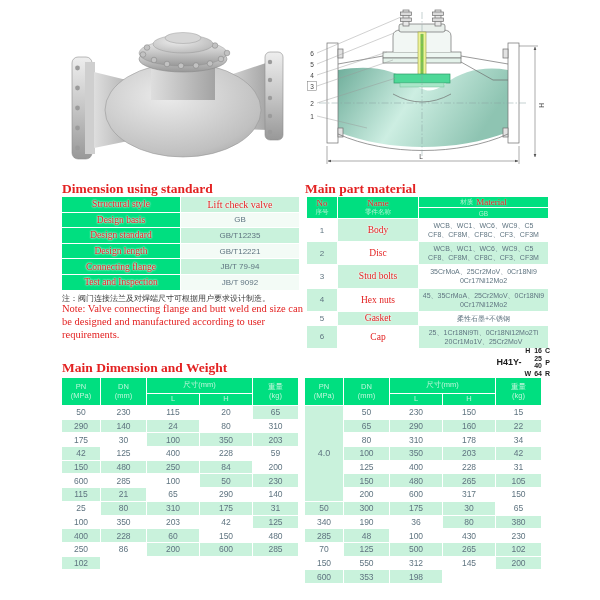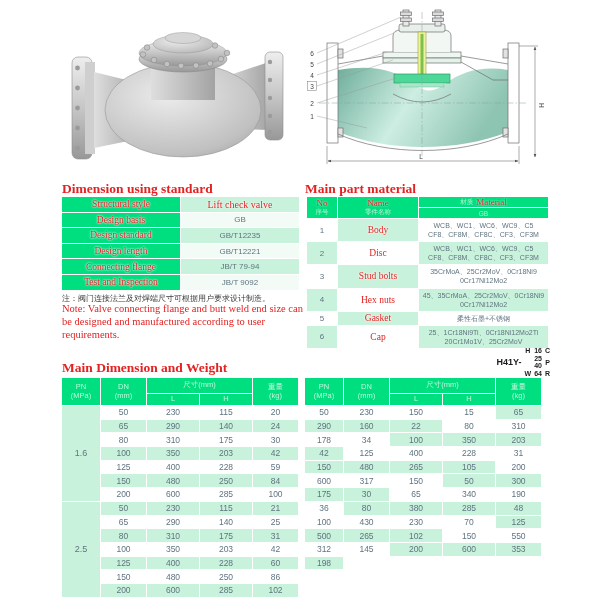--- a/index.html
+++ b/index.html
@@ -370,22 +370,20 @@
     <i style="font-style:normal">DN</i>
     <i style="font-style:normal">(mm)</i>
   </span>
   <span class="dh h-size">尺寸(mm)</span>
   <span class="dh h-l">L</span>
   <span class="dh h-h">H</span>
   <span class="dh h-w">
     <i style="font-style:normal">重量</i>
     <i style="font-style:normal">(kg)</i>
   </span>
-  <span class="pn-cell pn-a">1.6</span>
-  <span class="pn-cell pn-b">2.5</span>
 
     <div class="drow" style="display:contents">
       <span>50</span>
       <span>230</span>
       <span>115</span>
       <span>20</span>
     </div>
 
     <div class="drow" style="display:contents">
       <span>65</span>
@@ -488,20 +486,21 @@
     <i style="font-style:normal">DN</i>
     <i style="font-style:normal">(mm)</i>
   </span>
   <span class="dh h-size">尺寸(mm)</span>
   <span class="dh h-l">L</span>
   <span class="dh h-h">H</span>
   <span class="dh h-w">
     <i style="font-style:normal">重量</i>
     <i style="font-style:normal">(kg)</i>
   </span>
+  <span class="pn-cell pn-a">4.0</span>
 
     <div class="drow" style="display:contents">
       <span>50</span>
       <span>230</span>
       <span>150</span>
       <span>15</span>
     </div>
 
     <div class="drow" style="display:contents">
       <span>65</span>

